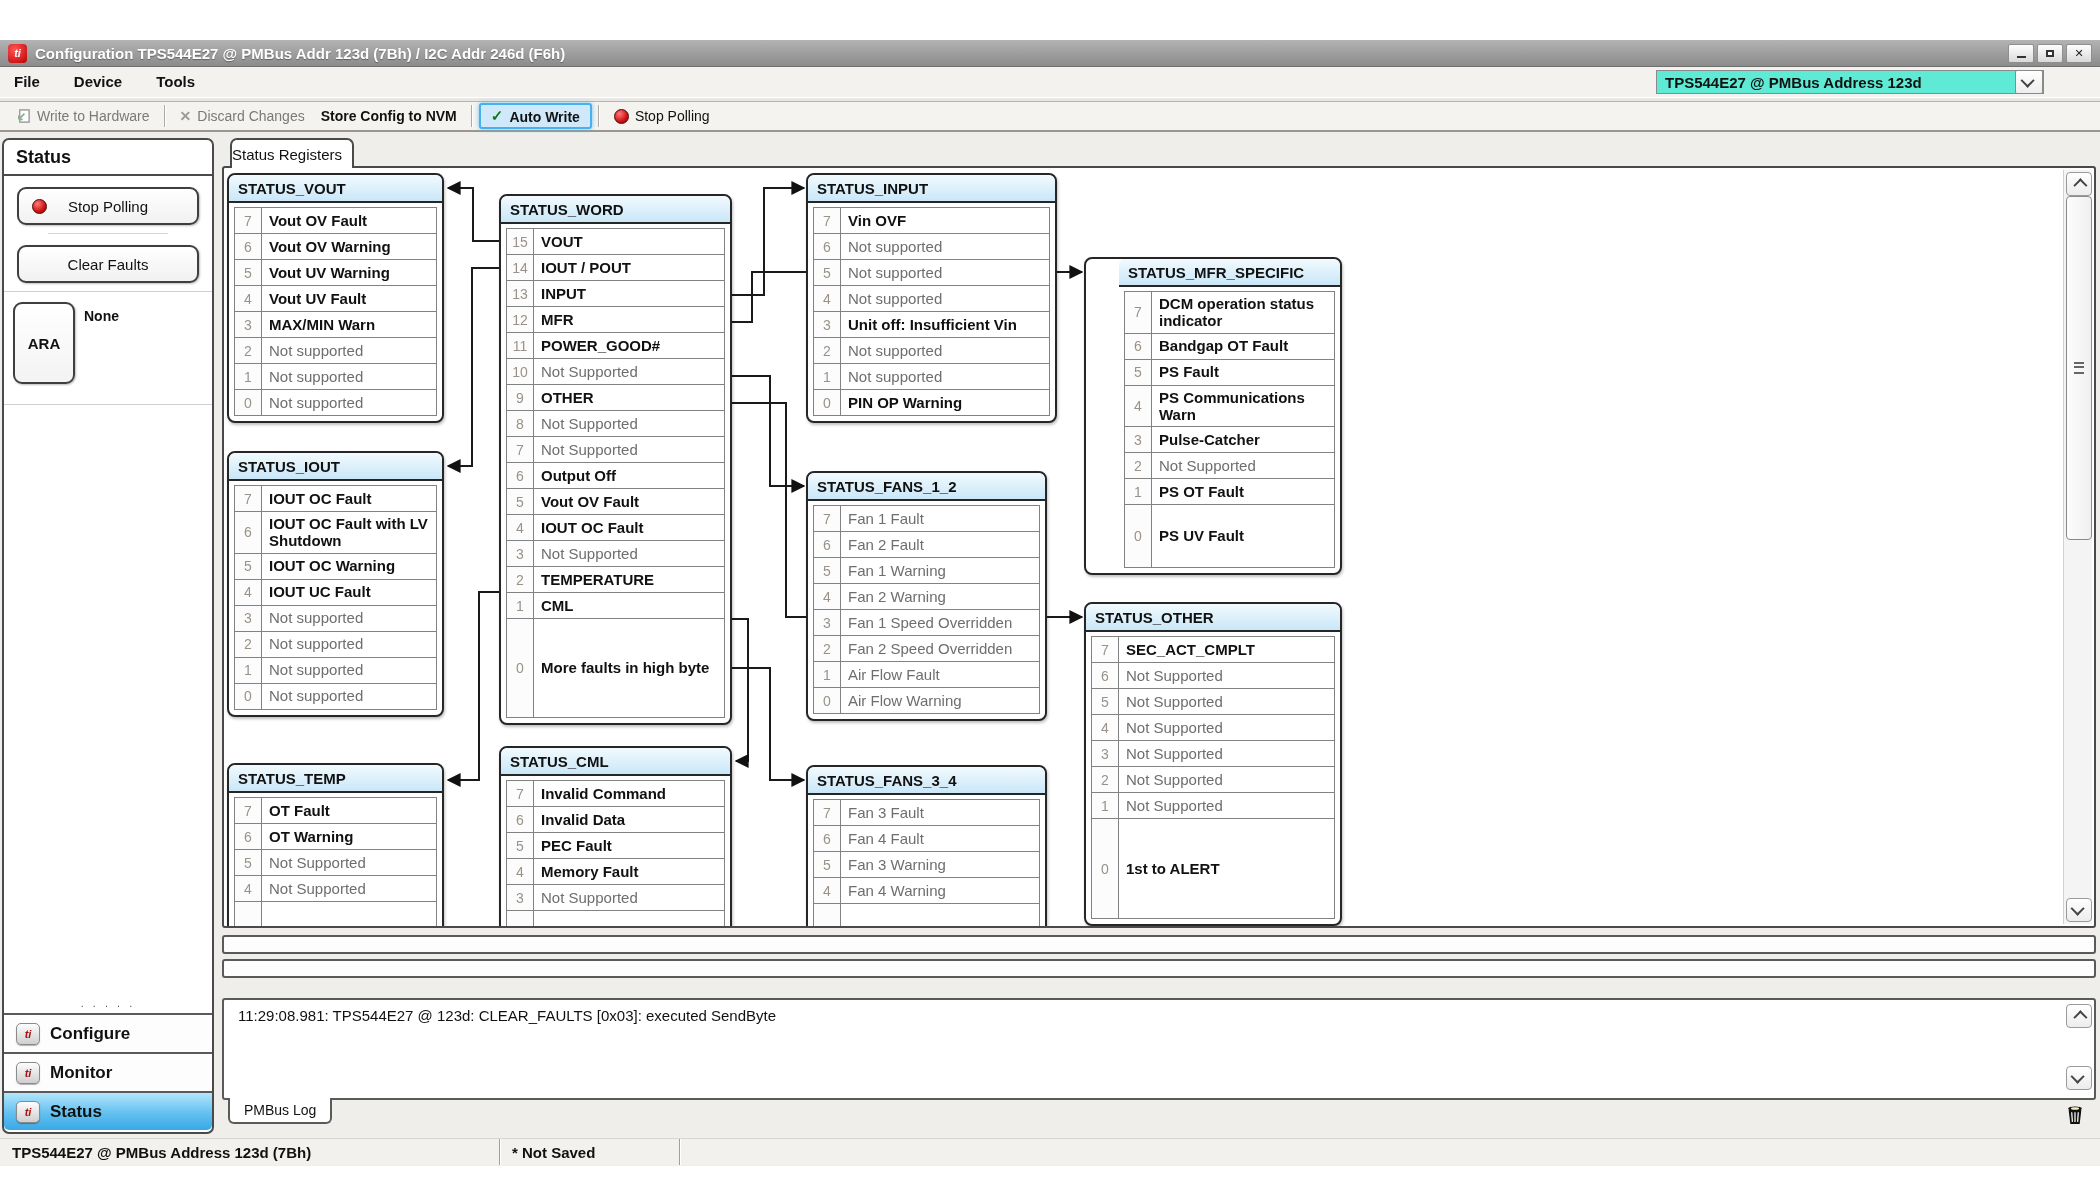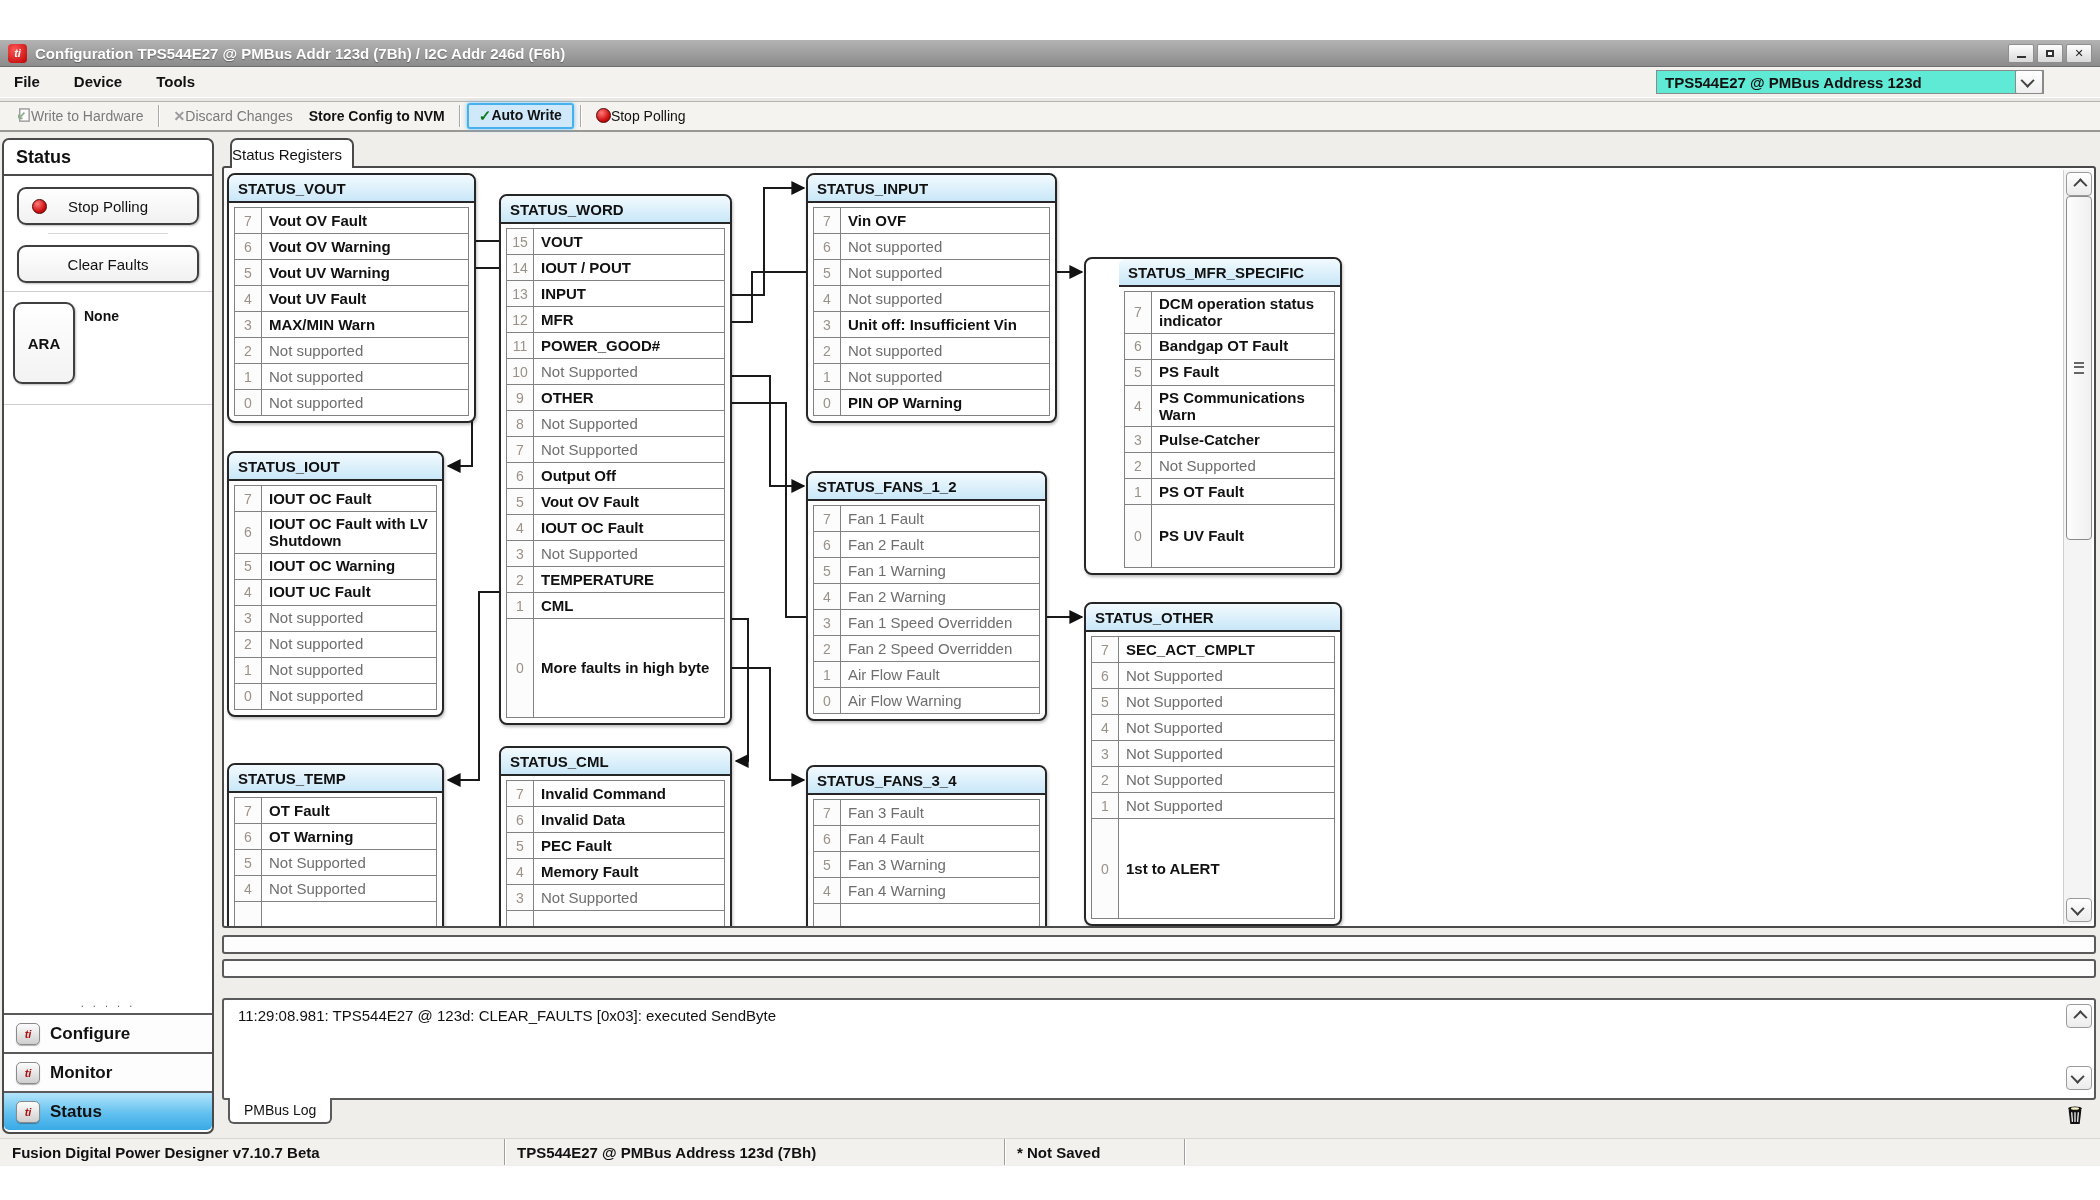--- a/index.html
+++ b/index.html
@@ -33,21 +33,21 @@
     background:linear-gradient(#fff,#eee);display:flex;align-items:center;justify-content:center;border:1px solid #8a8a8a}
   .chev{width:8px;height:8px;border-left:2px solid #444;border-bottom:2px solid #444;display:inline-block}
   .chev.down{transform:rotate(-45deg) translateY(-2px)}
   .chev.up{transform:rotate(135deg) translateY(-2px)}
   .mline{position:absolute;left:0;top:57px;width:100%;height:5px;background:#e9e7e3;
     border-top:1px solid #fff;border-bottom:1px solid #b7b4ae;box-sizing:border-box}
 
   
   .toolbar{position:absolute;left:0;top:62px;width:100%;height:30px;background:#f4f3f0;
     display:flex;align-items:center;padding-left:8px;box-sizing:border-box;border-bottom:2px solid #9a9792}
-  .tbtn{display:flex;align-items:flex-start;font-size:14px;padding:3px 8px;white-space:nowrap}
+  .tbtn{display:flex;align-items:flex-end;gap:6px;font-size:14px;padding:3px 8px;white-space:nowrap}
   .tbtn.disabled{color:#7a7a7a}
   .tsep{width:1px;height:22px;background:#aaa;border-right:1px solid #fff;margin:0 6px}
   .autowrite{border:2px solid #46b1ee;background:#cfe9fb;border-radius:3px;font-weight:700;
     box-shadow:0 0 4px rgba(80,180,240,.8);padding:2px 10px}
   .check{color:#0b7a12;font-weight:700;font-size:15px}
   .red-dot{width:13px;height:13px;border-radius:50%;border:1px solid #550000;
     background:radial-gradient(circle at 35% 30%,#ff7a7a,#cf1212 60%,#8c0000)}
   .x-icon{color:#9a9a9a;font-weight:700;font-size:14px}
   .hw-icon{width:15px;height:15px;display:inline-block}
 
@@ -234,21 +234,21 @@
           <path d="M 275 73  H 249 V 20  H 224" fill="none" stroke="#1a1a1a" stroke-width="2" marker-end="url(#arrow)"></path>
           <path d="M 275 100 H 248 V 298 H 224" fill="none" stroke="#1a1a1a" stroke-width="2" marker-end="url(#arrow)"></path>
           <path d="M 275 424 H 255 V 612 H 224" fill="none" stroke="#1a1a1a" stroke-width="2" marker-end="url(#arrow)"></path>
           <path d="M 508 451 H 524 V 593 H 512" fill="none" stroke="#1a1a1a" stroke-width="2" marker-end="url(#arrow)"></path>
           <path d="M 508 127 H 540 V 20  H 580" fill="none" stroke="#1a1a1a" stroke-width="2" marker-end="url(#arrow)"></path>
           <path d="M 508 154 H 528 V 104 H 858" fill="none" stroke="#1a1a1a" stroke-width="2" marker-end="url(#arrow)"></path>
           <path d="M 508 208 H 546 V 318 H 580" fill="none" stroke="#1a1a1a" stroke-width="2" marker-end="url(#arrow)"></path>
           <path d="M 508 500 H 546 V 612 H 580" fill="none" stroke="#1a1a1a" stroke-width="2" marker-end="url(#arrow)"></path>
           <path d="M 508 235 H 562 V 449 H 858" fill="none" stroke="#1a1a1a" stroke-width="2" marker-end="url(#arrow)"></path>
         </svg>
-        <div class="regbox" style="left: 3px; top: 5px; width: 249px; justify-content: center;">
+        <div class="regbox" style="left: 3px; top: 5px; width: 217px; justify-content: center;">
           <div class="reghead">STATUS_VOUT</div>
           <div class="regbody">
             <div class="bitrow">
               <span class="bitnum">7</span>
               <span class="bitlabel sup">Vout OV Fault</span>
             </div>
             <div class="bitrow">
               <span class="bitnum">6</span>
               <span class="bitlabel sup">Vout OV Warning</span>
             </div>
@@ -645,18 +645,17 @@
   <div class="trash">
     <svg width="22" height="22" viewBox="0 0 16 16">
       <ellipse cx="8" cy="3.4" rx="5" ry="1.6" fill="#111"></ellipse>
       <ellipse cx="8" cy="3.2" rx="3" ry="0.9" fill="#f5f0c0"></ellipse>
       <path d="M3.4 4.4 L4.6 14.6 L11.4 14.6 L12.6 4.4 Z" fill="#111"></path>
       <path d="M5.6 6 L6.1 13 M8 6 L8 13 M10.4 6 L9.9 13" stroke="#fff" stroke-width="0.9" fill="none"></path>
     </svg>
   </div>
 
   <div class="statusbar">
-    <span class="sb-cell" style="width:505px">Fusion Digital Power Designer v7.10.7 Beta</span>
     <span class="sb-cell" style="width:500px">TPS544E27 @ PMBus Address 123d (7Bh)</span>
     <span class="sb-cell" style="width:180px">* Not Saved</span>
   </div>
 
 </div>
 
 </body></html>

